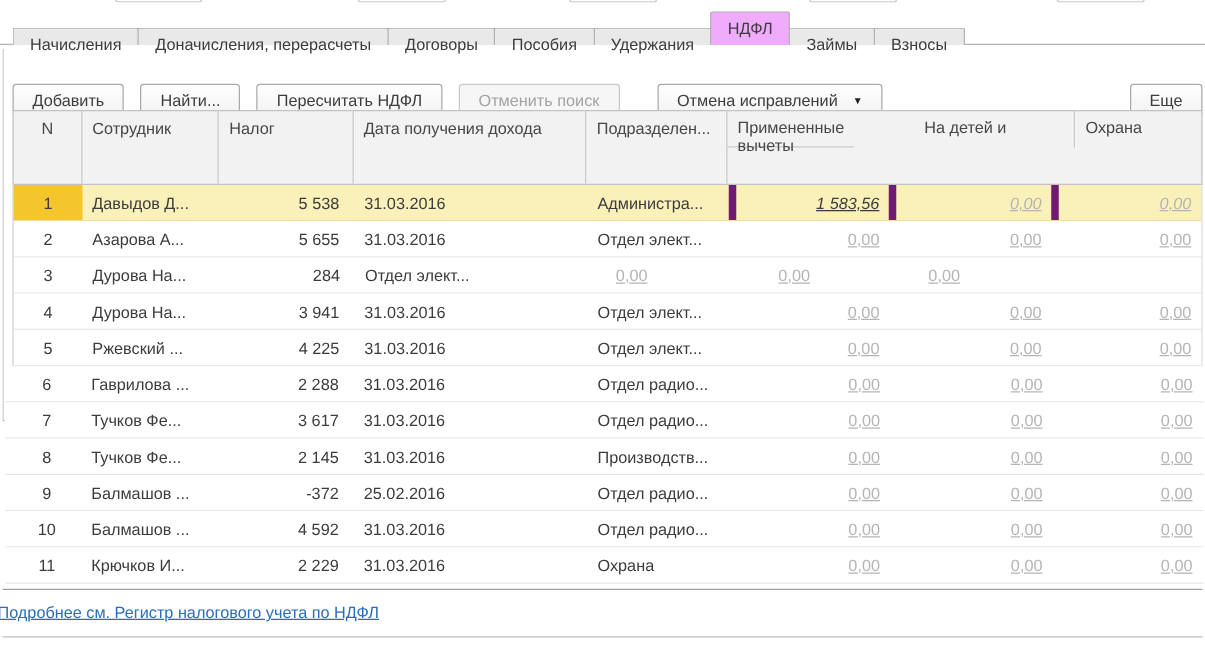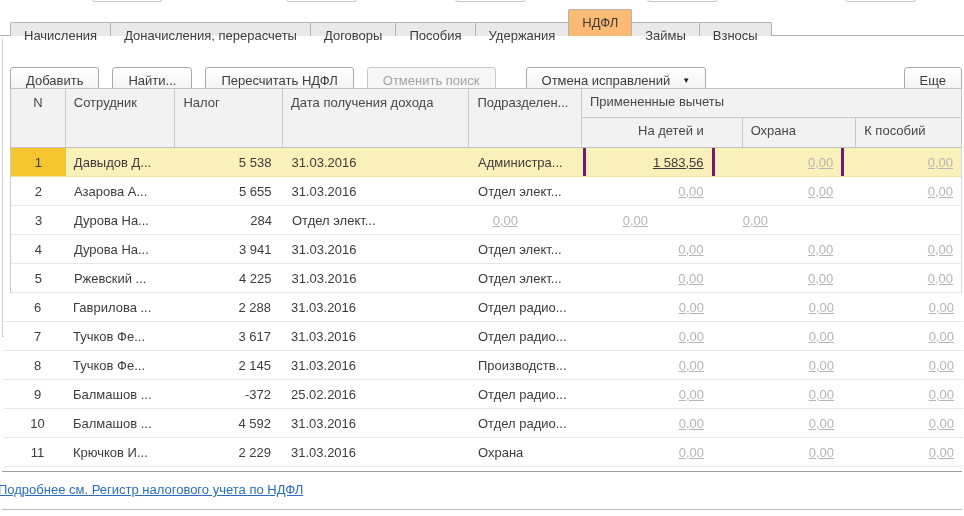--- a/index.html
+++ b/index.html
@@ -7,21 +7,21 @@
   body { font-family:"Liberation Sans","DejaVu Sans",sans-serif; font-size:13px; color:#3c3c3c; }
   .screen { position:relative; width:964px; height:516px; overflow:hidden; background:#fff; }
 
   
   .top-frag { position:absolute; top:-2px; height:4px; border:1px solid #c9c9c9; border-top:none; border-radius:0 0 3px 3px; }
 
   
   .tabbar { position:absolute; left:0; top:9px; width:964px; height:27px; display:flex; align-items:flex-end; padding-left:10px; }
   .tabline { position:absolute; left:0; right:0; bottom:0; height:1px; background:#b3b3b3; }
   .tab { position:relative; height:14px; line-height:25px; padding:0 13px; background:#e9e9e9; border:1px solid #b3b3b3; border-bottom:none; border-radius:2px 2px 0 0; margin-right:-1px; white-space:nowrap; cursor:default; z-index:1; }
-  .tab.active { background:#fdba74; height:27px; z-index:3; }
+  .tab.active { background:#f0abfc; height:27px; z-index:3; }
 
   
   .vframe { position:absolute; left:2px; top:39px; width:8px; height:298px; border-left:1px solid #cdcdcd; border-bottom:1px solid #cdcdcd; }
 
   
   .toolbar { position:absolute; left:10px; top:50px; right:2px; display:flex; align-items:center; gap:13px; }
   .btn { height:27px; padding:0 15px; background:linear-gradient(#ffffff,#f1f1f1); border:1px solid #a9a9a9; border-radius:3px; font:inherit; color:#3c3c3c; display:flex; align-items:center; white-space:nowrap; cursor:pointer;margin-top:17px; }
   .btn.disabled { color:#a3a3a3; border-color:#c9c9c9; background:#f6f6f6; cursor:default; }
   .btn .caret { font-size:8px; margin-left:12px; color:#1e1e1e; }
   .btn.gap { margin-left:17px; }
@@ -29,21 +29,21 @@
 
   
   .tbl { position:absolute; left:10px; top:88px; width:952px; }
   .thead { display:flex; width:952px; height:60px; background:#f2f2f2; border:1px solid #c3c3c3; color:#474747; }
   .th { padding:5px 8px; border-right:1px solid #c9c9c9; overflow:hidden; line-height:1.35; }
   .th-n { width:55px; text-align:center; padding:5px 0; }
   .th-emp { width:110px; }
   .th-tax { width:108px; }
   .th-date { width:187px; }
   .th-dept { width:113px; }
-  .th-group { width:379px; padding:0; border-right:none; display:flex; flex-direction:column; }
+  .th-group { width:379px; padding:0; border-right:none; display:flex; flex-direction:row; }
   .group-top { height:29px; border-bottom:1px solid #c9c9c9; padding:5px 8px; }
   .group-cols { display:flex; height:29px;margin-left:48px; }
   .th-sub { padding:5px 8px; border-right:1px solid #c9c9c9; overflow:hidden; }
   .th-sub:last-child { border-right:none; }
   .w-d1 { width:129px; } .w-d2 { width:130px; } .w-d3 { width:120px; }
 
   .rows-top { width:952px; border-left:1px solid #c9c9c9; border-right:1px solid #d9d9d9; }
   .rows-bottom { width:959px; margin-left:-6px; }
   .rows-bottom .row { padding-left:6px; }
 
@@ -55,21 +55,21 @@
   .c-date { width:187px; }
   .c-dept { width:113px; }
   .c-d1 { width:129px; justify-content:flex-end; }
   .c-d2 { width:130px; justify-content:flex-end; }
   .c-d3 { width:120px; justify-content:flex-end; }
   .val { text-decoration:underline; color:#b5b5b5; }
   .val.nz { color:#3c3c3c; }
 
   .row.sel { background:#faf0ba; border-bottom:1px solid #ece0a0; }
   .row.sel .c-n { background:#f4c52c; }
-  .row.sel .c-d1, .row.sel .c-d2, .row.sel .c-d3 { border-left:3px solid #701a75; }
+  .row.sel .c-d1, .row.sel .c-d2, .row.sel .c-d3 { border-left:6px solid #701a75;font-style:italic; }
 
   
   .hline { position:absolute; height:1px; background:#9e9e9e; }
   .hline2 { position:absolute; height:1px; background:#bdbdbd; }
   .footer-link { position:absolute; left:-2px; top:482px; color:#2a6ebb; text-decoration:underline; cursor:pointer; white-space:nowrap; }
 </style>
 </head>
 <body>
 
 <div class="screen">

